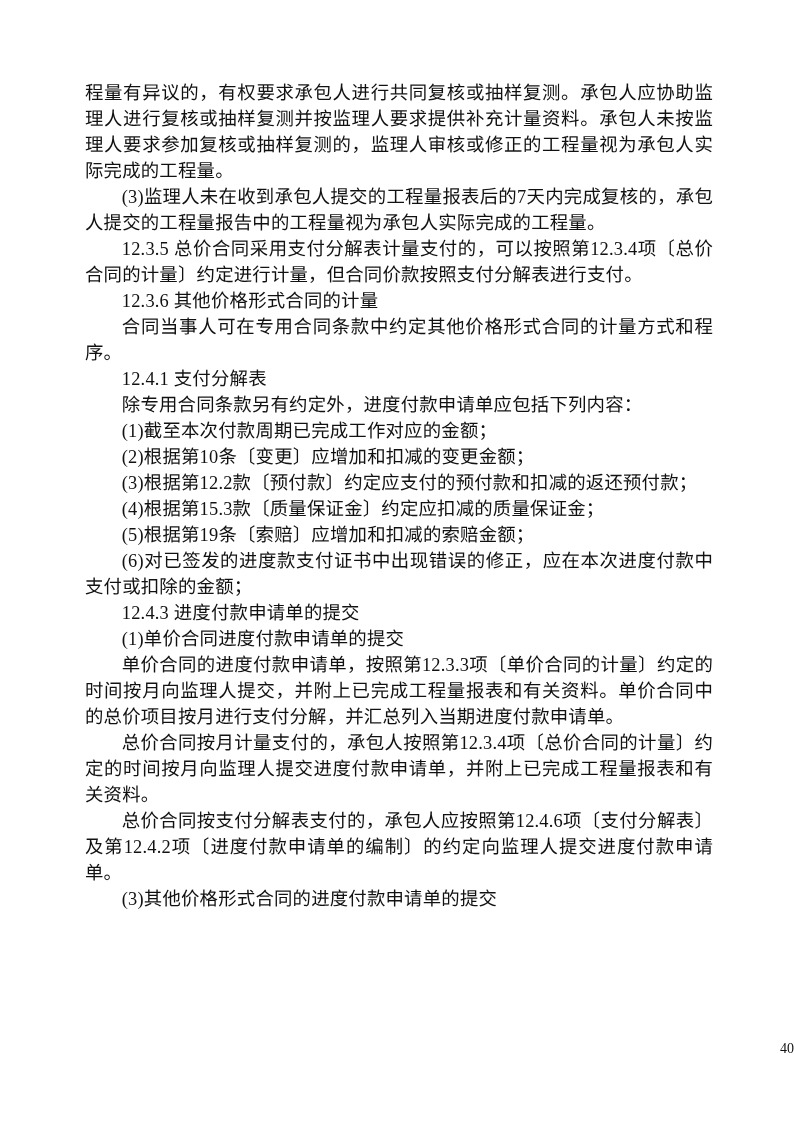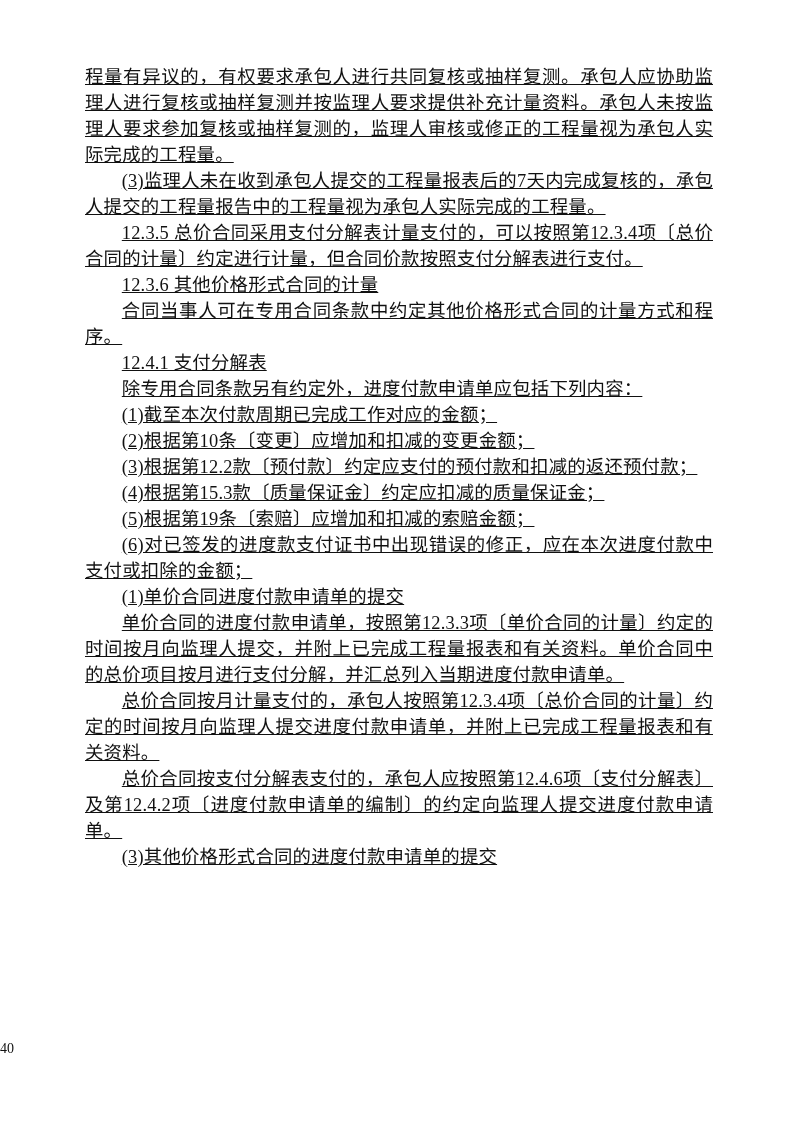--- a/index.html
+++ b/index.html
@@ -13,43 +13,42 @@
     height: 1122px;
     margin: 0 auto;
     background: #ffffff;
     overflow: hidden;
     font-family: "Liberation Serif", "DejaVu Serif", serif;
     color: #111111;
   }
   .text-block {
     position: absolute;
     left: 85px;
-    top: 64px;
+    top: 80px;
     width: 628px;
-    text-decoration: underline;
   }
   .text-block p {
     margin: 0;
     padding: 0;
     font-size: 18.4px;
     line-height: 26px;
     text-align: justify;
     text-justify: inter-character;
     word-break: break-all;
     letter-spacing: 0.2px;
   }
   .text-block p.indent {
     text-indent: 2em;
   }
   .page-footer {
     position: absolute;
     top: 1039px;
     left: 0;
     width: 100%;
-    text-align: left;
+    text-align: right;
   }
   .page-number {
     font-size: 14px;
     line-height: 16px;
     color: #111111;
   }
 </style>
 </head>
 <body>
 
@@ -61,20 +60,21 @@
     <p class="indent">12.3.6 其他价格形式合同的计量</p>
     <p class="indent">合同当事人可在专用合同条款中约定其他价格形式合同的计量方式和程序。</p>
     <p class="indent">12.4.1 支付分解表</p>
     <p class="indent">除专用合同条款另有约定外，进度付款申请单应包括下列内容：</p>
     <p class="indent">(1)截至本次付款周期已完成工作对应的金额；</p>
     <p class="indent">(2)根据第10条〔变更〕应增加和扣减的变更金额；</p>
     <p class="indent">(3)根据第12.2款〔预付款〕约定应支付的预付款和扣减的返还预付款；</p>
     <p class="indent">(4)根据第15.3款〔质量保证金〕约定应扣减的质量保证金；</p>
     <p class="indent">(5)根据第19条〔索赔〕应增加和扣减的索赔金额；</p>
     <p class="indent">(6)对已签发的进度款支付证书中出现错误的修正，应在本次进度付款中支付或扣除的金额；</p>
+    <p class="indent">12.4.3 进度付款申请单的提交</p>
     <p class="indent">(1)单价合同进度付款申请单的提交</p>
     <p class="indent">单价合同的进度付款申请单，按照第12.3.3项〔单价合同的计量〕约定的时间按月向监理人提交，并附上已完成工程量报表和有关资料。单价合同中的总价项目按月进行支付分解，并汇总列入当期进度付款申请单。</p>
     <p class="indent">总价合同按月计量支付的，承包人按照第12.3.4项〔总价合同的计量〕约定的时间按月向监理人提交进度付款申请单，并附上已完成工程量报表和有关资料。</p>
     <p class="indent">总价合同按支付分解表支付的，承包人应按照第12.4.6项〔支付分解表〕及第12.4.2项〔进度付款申请单的编制〕的约定向监理人提交进度付款申请单。</p>
     <p class="indent">(3)其他价格形式合同的进度付款申请单的提交</p>
   </div>
 
   <div class="page-footer">
     <span class="page-number">40</span>
   </div>

